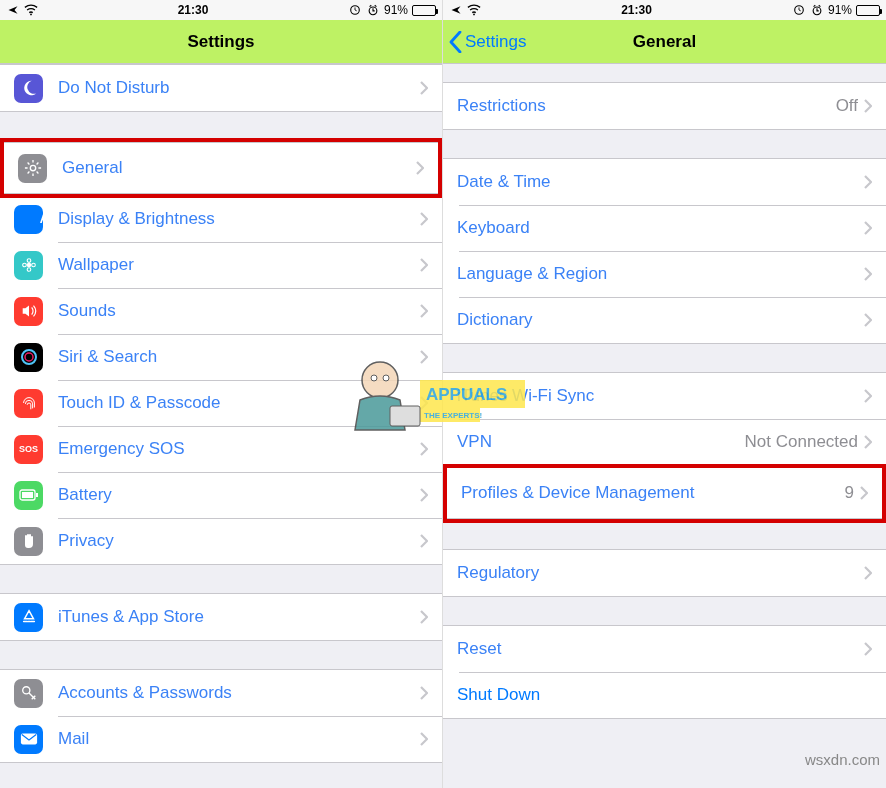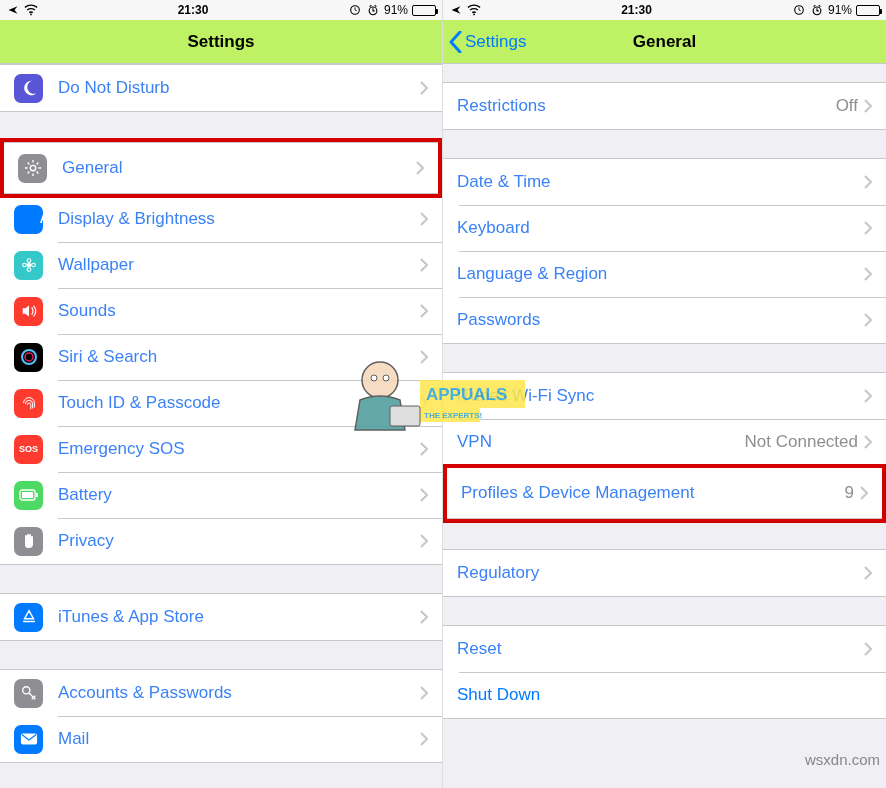--- a/index.html
+++ b/index.html
@@ -383,21 +383,21 @@
             <path d="M1 1l6 6-6 6"></path>
           </svg>
       </div>
       <div class="row">
         <div class="label">Language &amp; Region</div>
         <svg class="chevron" viewBox="0 0 8 14">
             <path d="M1 1l6 6-6 6"></path>
           </svg>
       </div>
       <div class="row">
-        <div class="label">Passwords</div>
+        <div class="label">Dictionary</div>
         <svg class="chevron" viewBox="0 0 8 14">
             <path d="M1 1l6 6-6 6"></path>
           </svg>
       </div>
     </div>
     <div class="group-gap"></div>
     <div class="group">
       <div class="row">
         <div class="label">iTunes Wi-Fi Sync</div>
         <svg class="chevron" viewBox="0 0 8 14">

